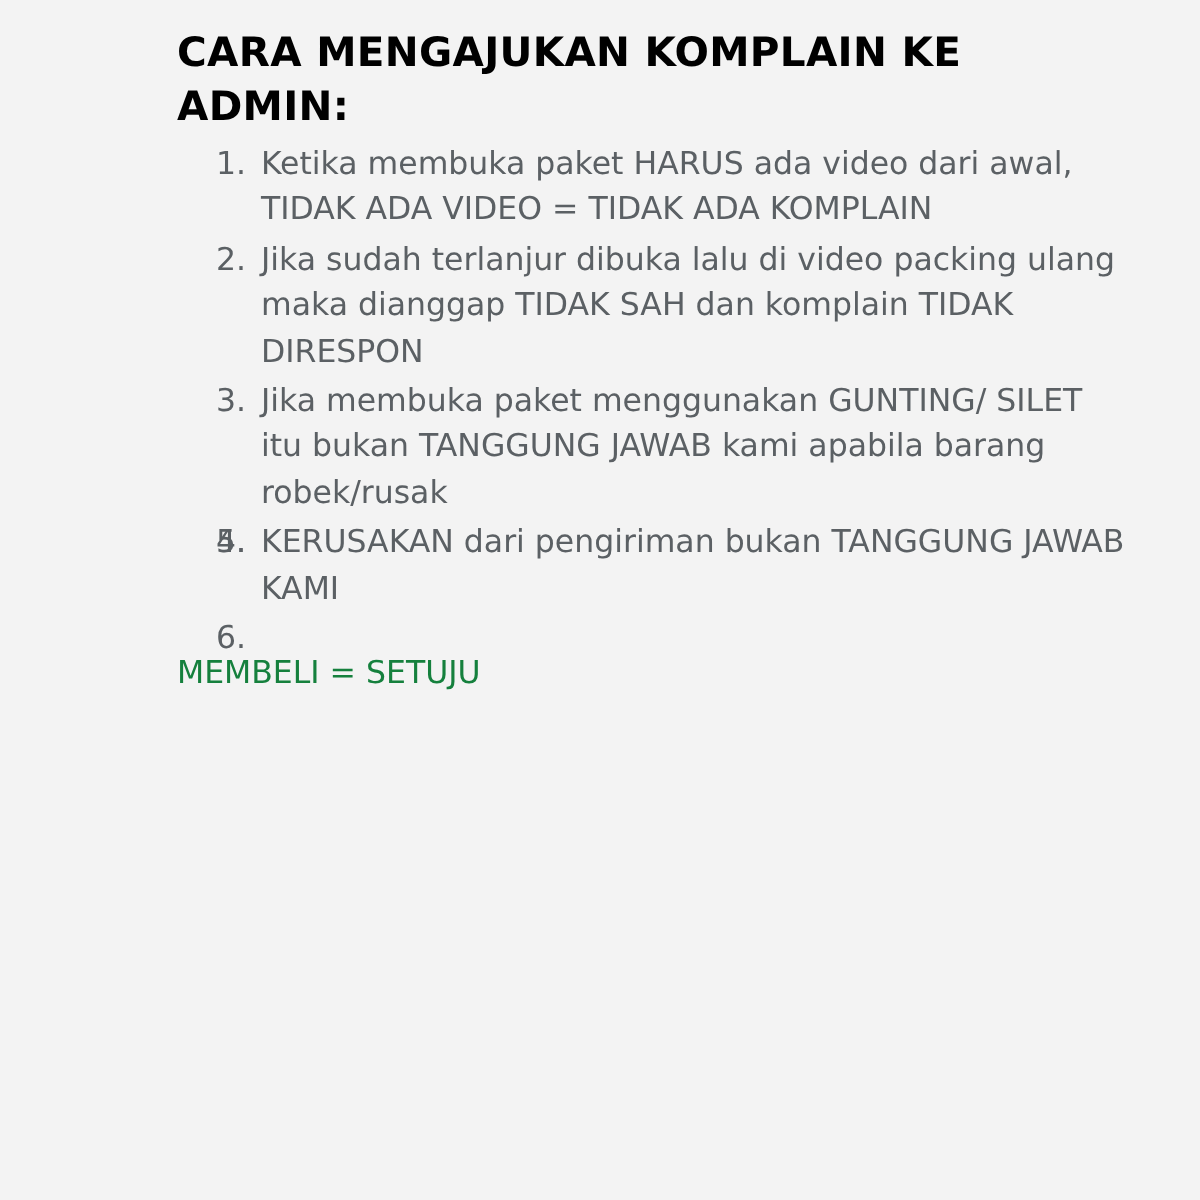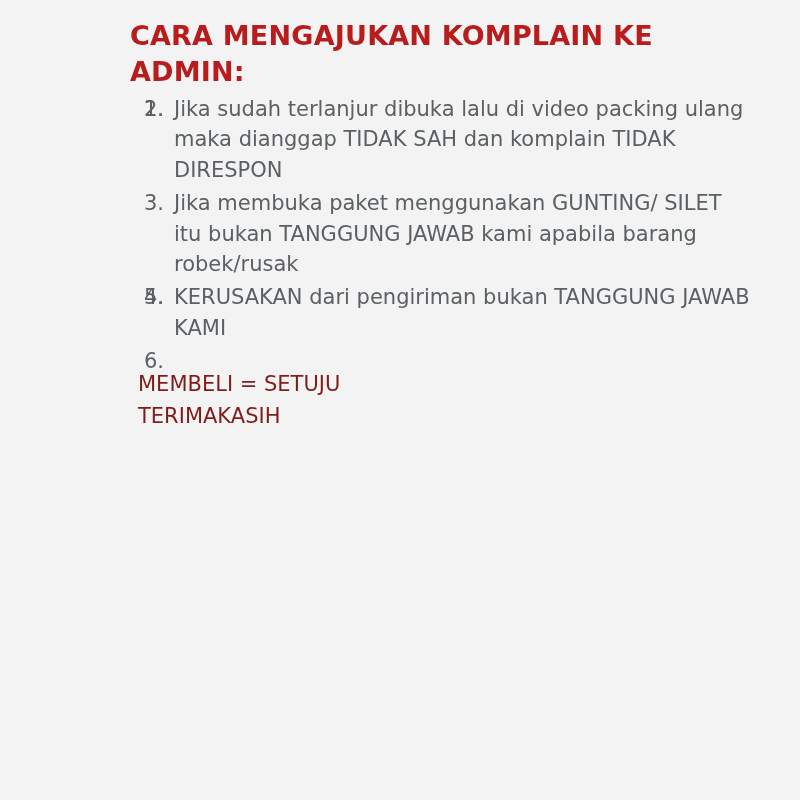--- a/index.html
+++ b/index.html
@@ -20,22 +20,22 @@
     height: 800px;
     background: #f3f3f3;
     box-sizing: border-box;
     padding: 18px 46px 0 118px;
   }
   .doc-title {
     font-size: 27px;
     font-weight: bold;
     line-height: 1.33;
     letter-spacing: 0.2px;
-    color: #b91c1c;
-    margin: 0 0 4px 12px;
+    color: #000000;
+    margin: 0 0 4px 0;
     max-width: 560px;
   }
   ol.rules {
     list-style: none;
     margin: 0;
     padding: 0;
   }
   ol.rules li {
     position: relative;
     font-size: 21px;
@@ -54,34 +54,34 @@
     font-size: 21px;
     color: #5b6064;
   }
   .footer {
     margin-top: 26px;
     padding-left: 0px;
   }
   .footer div {
     font-size: 21px;
     line-height: 1.5;
-    color: #7f1d1d;
-    margin-left: 20px;
+    color: #15803d;
   }
 </style>
 </head>
 <body>
 
 <div class="page">
 
   <h1 class="doc-title">CARA MENGAJUKAN KOMPLAIN KE ADMIN:</h1>
 
   <ol class="rules">
     <li>
       <span class="num">1.</span>
+      <span>Ketika membuka paket HARUS ada video dari awal, TIDAK ADA VIDEO = TIDAK ADA KOMPLAIN</span>
     </li>
     <li>
       <span class="num">2.</span>
       <span>Jika sudah terlanjur dibuka lalu di video packing ulang maka dianggap TIDAK SAH dan komplain TIDAK DIRESPON</span>
     </li>
     <li>
       <span class="num">3.</span>
       <span>Jika membuka paket menggunakan GUNTING/ SILET itu bukan TANGGUNG JAWAB kami apabila barang robek/rusak</span>
     </li>
     <li>
@@ -91,16 +91,15 @@
       <span class="num">5.</span>
       <span>KERUSAKAN dari pengiriman bukan TANGGUNG JAWAB KAMI</span>
     </li>
     <li>
       <span class="num">6.</span>
     </li>
   </ol>
 
   <div class="footer">
     <div>MEMBELI = SETUJU</div>
-    <div>TERIMAKASIH</div>
   </div>
 
 </div>
 
 </body></html>

